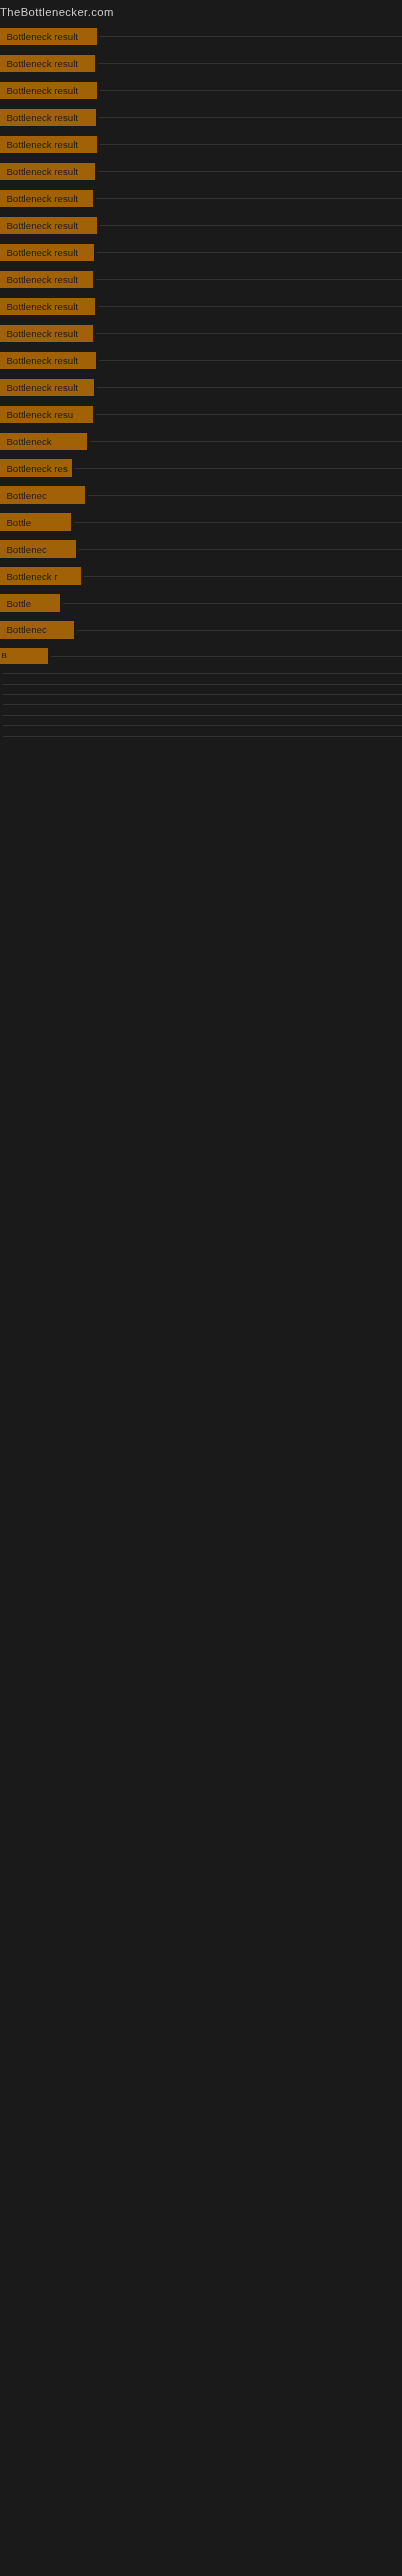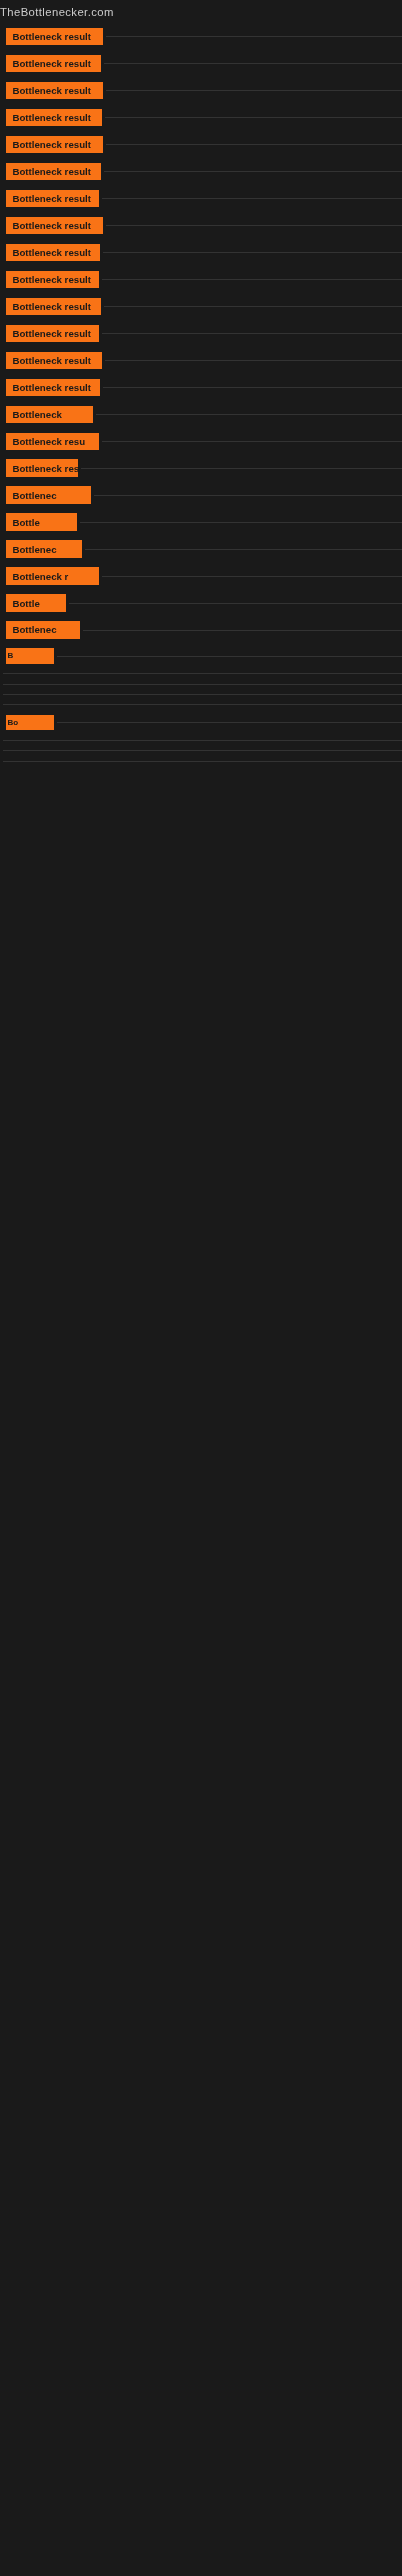--- a/index.html
+++ b/index.html
@@ -26,29 +26,28 @@
     }
 
     .bottleneck-row {
       display: flex;
       align-items: center;
       padding: 4.8px 0 4.8px 0;
       position: relative;
     }
 
     .bottleneck-badge {
-      background-color: #f97316;
+      background-color: #a16207;
       color: #1a1a1a;
       font-size: 9.7px;
-      font-weight: bold;
+      font-weight: normal;
       padding: 3.2px 6.4px;
       white-space: nowrap;
       display: inline-block;
       min-width: 48px;
-      margin-left: 6px;
     }
 
     .row-line {
       flex: 1;
       height: 0.8px;
       background-color: #333;
       margin-left: 3.2px;
     }
 
     .rows-container {
@@ -70,21 +69,21 @@
     .row-12 .bottleneck-badge { width: 93px; }
     .row-13 .bottleneck-badge { width: 96px; }
     .row-14 .bottleneck-badge { width: 94px; }
     .row-15 .bottleneck-badge { width: 93px; }
     .row-16 .bottleneck-badge { width: 87px; }
     .row-17 .bottleneck-badge { width: 72px; }
     .row-18 .bottleneck-badge { width: 85px; }
     .row-19 .bottleneck-badge { width: 71px; }
     .row-20 .bottleneck-badge { width: 76px; }
     .row-21 .bottleneck-badge { width: 68px; }
-    .row-22 .bottleneck-badge { width: 93px; }
+    .row-22 .bottleneck-badge { width: 81px; }
     .row-23 .bottleneck-badge { width: 60px; }
     .row-24 .bottleneck-badge { width: 74px; }
     .row-25 .bottleneck-badge { width: 11.3px; font-size: 8px; padding: 3.2px 1.6px; }
     .row-30 .bottleneck-badge { width: 22.5px; font-size: 8px; padding: 3.2px 1.6px; }
 
     .spacer {
       height: 161px;
     }
   </style>
 </head>
@@ -159,30 +158,30 @@
   <div class="bottleneck-row row-13">
     <div class="bottleneck-badge">Bottleneck result</div>
     <div class="row-line"></div>
   </div>
 
   <div class="bottleneck-row row-14">
     <div class="bottleneck-badge">Bottleneck result</div>
     <div class="row-line"></div>
   </div>
 
+  <div class="bottleneck-row row-15">
+    <div class="bottleneck-badge">Bottleneck resu</div>
+    <div class="row-line"></div>
+  </div>
+
   <div class="bottleneck-row row-16">
     <div class="bottleneck-badge">Bottleneck</div>
     <div class="row-line"></div>
   </div>
 
-  <div class="bottleneck-row row-15">
-    <div class="bottleneck-badge">Bottleneck resu</div>
-    <div class="row-line"></div>
-  </div>
-
   <div class="bottleneck-row row-17">
     <div class="bottleneck-badge">Bottleneck res</div>
     <div class="row-line"></div>
   </div>
 
   <div class="bottleneck-row row-18">
     <div class="bottleneck-badge">Bottlenec</div>
     <div class="row-line"></div>
   </div>
 
@@ -226,24 +225,20 @@
   </div>
 
   <div class="bottleneck-row row-28">
     <div class="row-line"></div>
   </div>
 
   <div class="bottleneck-row row-29">
     <div class="row-line"></div>
   </div>
 
-  <div class="bottleneck-row row-30">
-    <div class="bottleneck-badge">Bo</div>
-    <div class="row-line"></div>
-  </div>
 
   <div class="bottleneck-row row-31">
     <div class="row-line"></div>
   </div>
 
   <div class="bottleneck-row row-32">
     <div class="row-line"></div>
   </div>
 
   <div class="bottleneck-row row-33">

